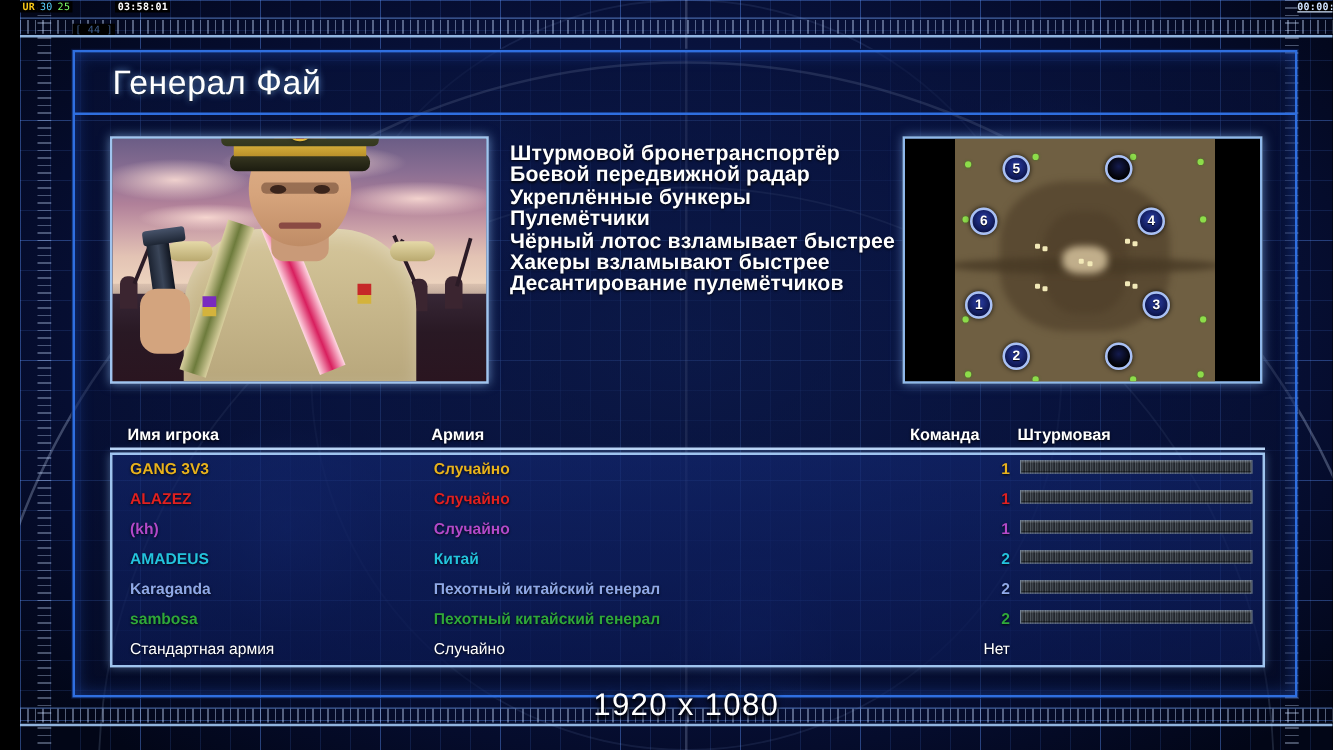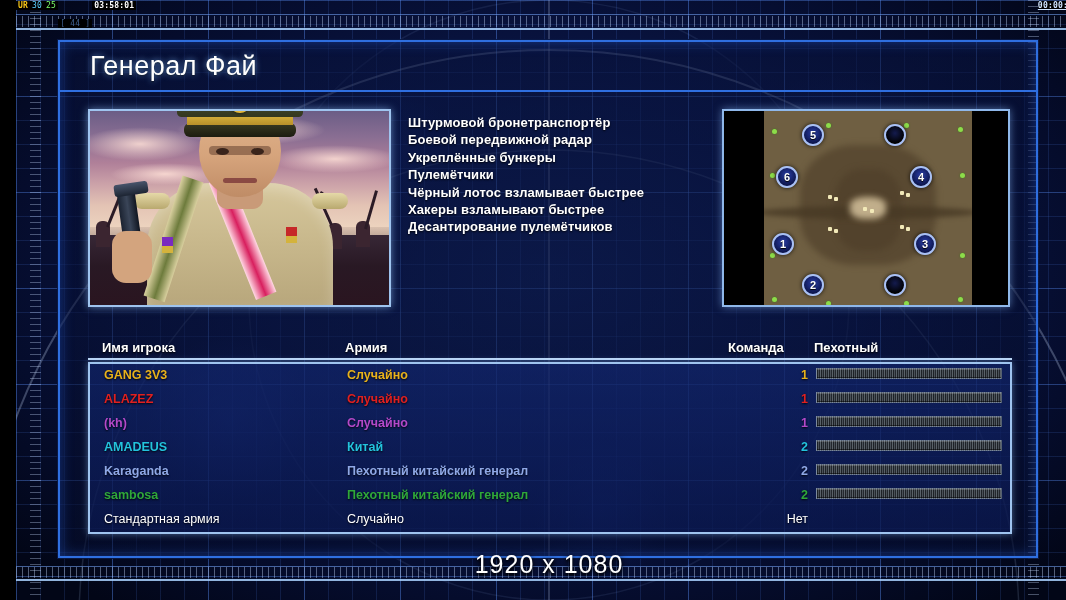--- a/index.html
+++ b/index.html
@@ -219,21 +219,21 @@
     position:absolute; left:24px; bottom:110px; width:34px; height:12px;
     background:linear-gradient(180deg,#47536a,#1d2533); border-radius:3px;
     transform:rotate(-8deg);
   }
 
   
   #ability-list {
     position:absolute; left:348px; top:20px; width:300px;
   }
   #ability-list li {
-    list-style:none; color:#ffffff; font-size:13px; line-height:17.4px;
+    list-style:none; color:#ffffff; font-size:17px; line-height:17.4px;
     font-weight:bold; letter-spacing:.1px;
     text-shadow:0 1px 2px rgba(0,0,0,.9);
     white-space:nowrap;
   }
 
   
   #minimap-frame {
     position:absolute; left:662px; top:15px; width:288px; height:198px;
     border:2px solid #8fb8ea;
     box-shadow:0 0 8px rgba(140,190,255,.55);
@@ -457,21 +457,21 @@
             </div>
         </div>
       </div>
     </div>
 
     <div id="table-panel">
       <div id="table-head">
         <span class="th" style="left:14px">Имя игрока</span>
         <span class="th" style="left:257px">Армия</span>
         <span class="th" style="left:640px">Команда</span>
-        <span class="th" style="left:726px">Пехотный</span>
+        <span class="th" style="left:726px">Штурмовая</span>
       </div>
       <div id="table-body">
           <div class="row">
             <span class="cell c-name" style="color: rgb(232, 178, 28);">GANG 3V3</span>
             <span class="cell c-army" style="color: rgb(232, 178, 28);">Случайно</span>
             <span class="cell c-team" style="color: rgb(232, 178, 28);">1</span>
             <span class="cell c-prog">
               <div class="bar" style="width: 186px;"></div>
             </span>
           </div>

